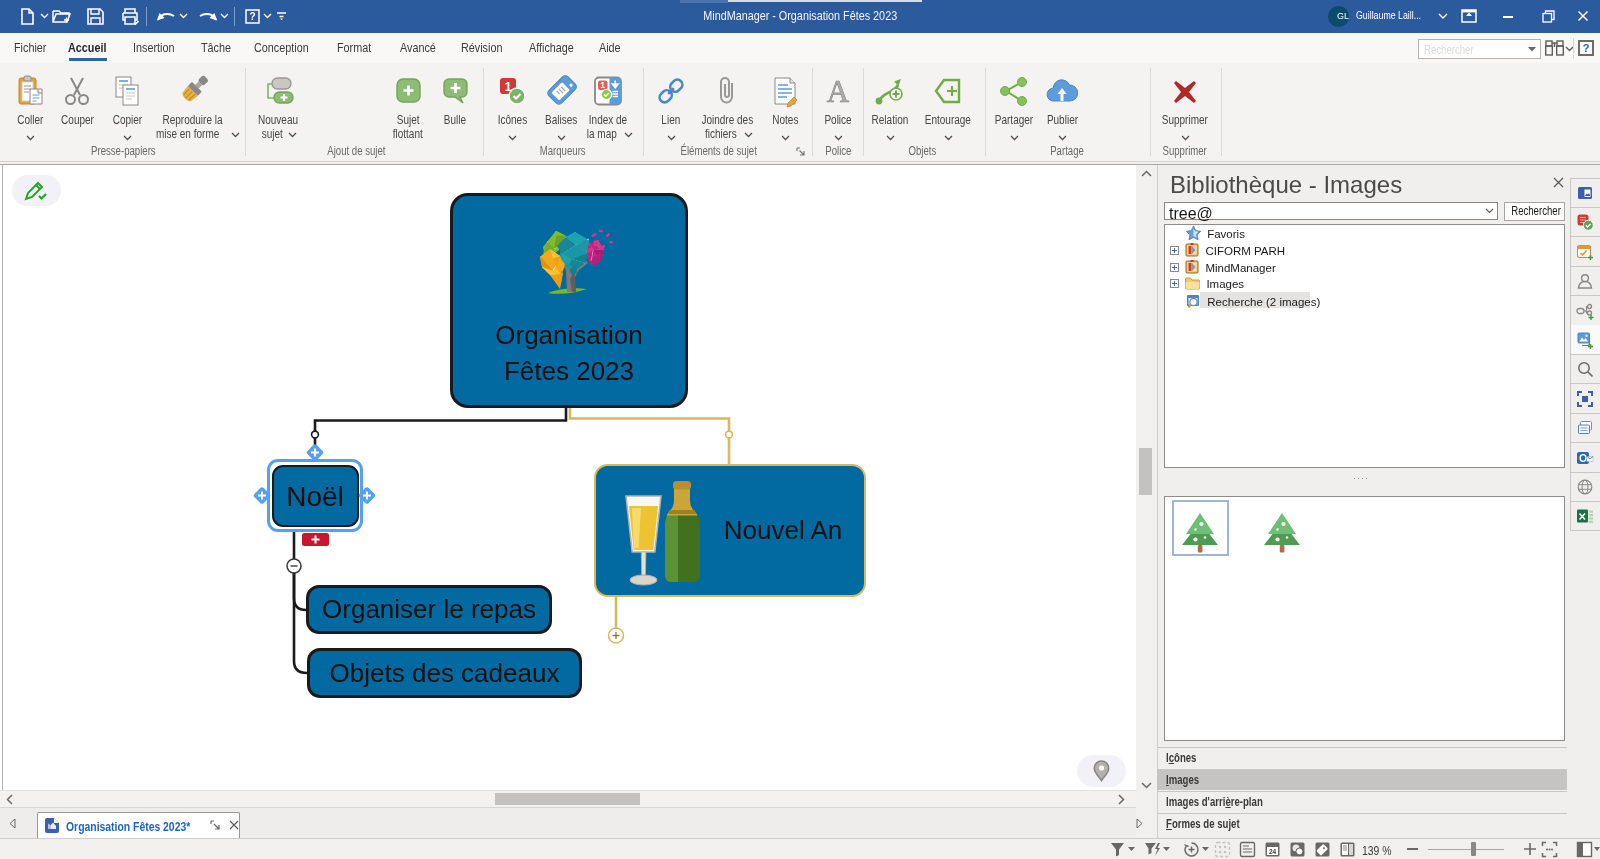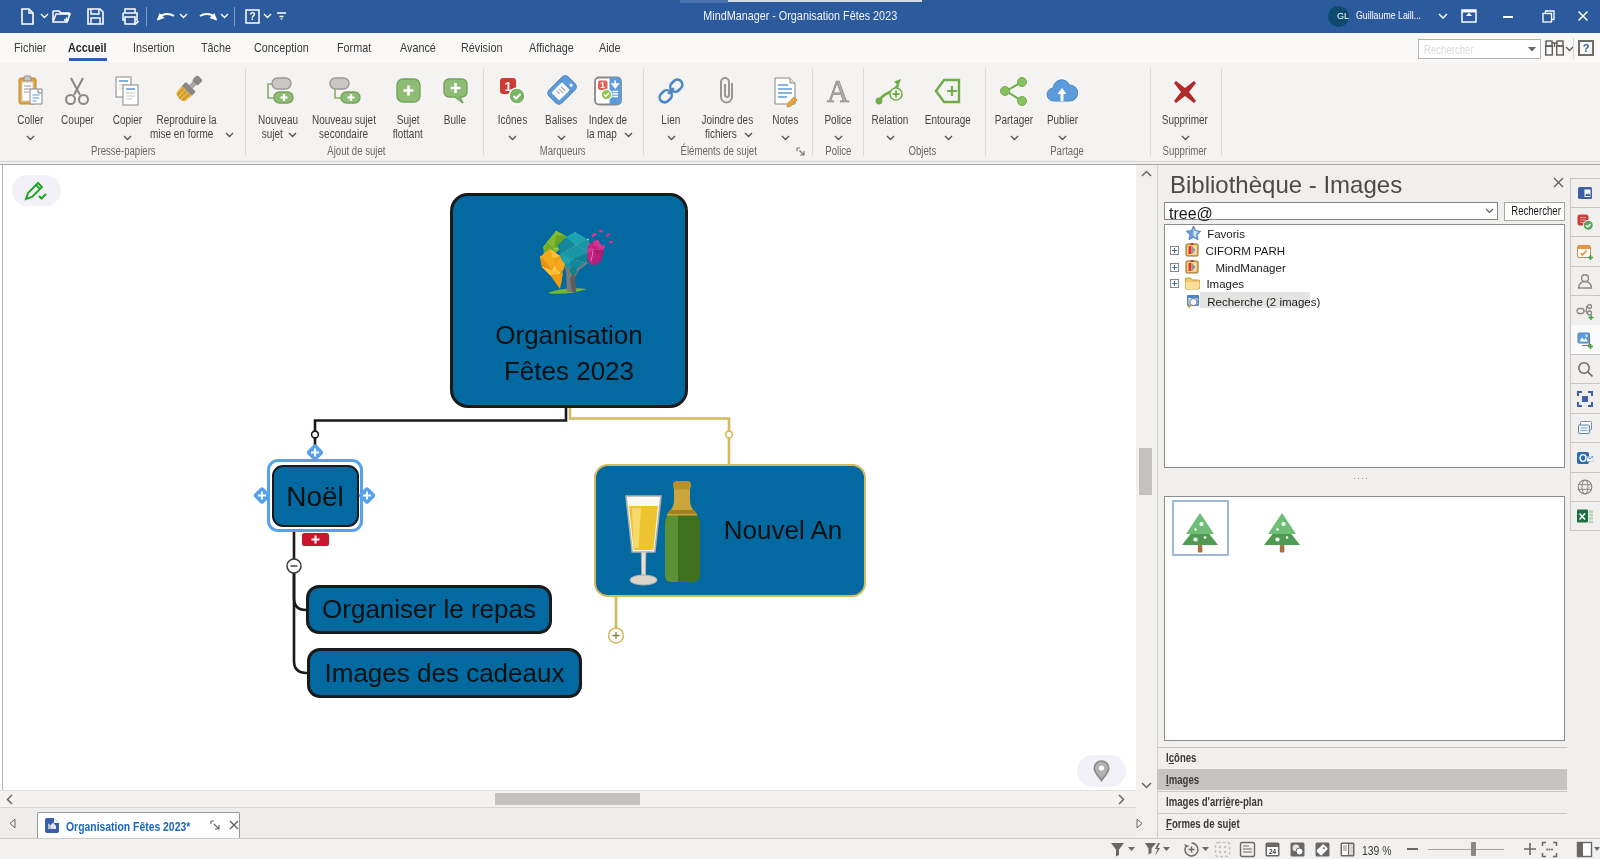--- a/index.html
+++ b/index.html
@@ -179,47 +179,41 @@
         <rect x="5" y="2" width="15" height="20" fill="#fff" stroke="#8a8886"></rect>
         <path d="M8 6h9" stroke="#5d9cdc" stroke-width="1.6"></path>
         <path d="M8 10h9M8 13h9" stroke="#c8c6c4"></path>
         <rect x="12" y="10" width="15" height="20" fill="#fff" stroke="#8a8886"></rect>
         <path d="M15 14h9" stroke="#5d9cdc" stroke-width="1.6"></path>
         <path d="M15 18h9M15 21h9M15 24h6" stroke="#c8c6c4"></path>
       </svg><div class="rl"><span class="sxc">Copier</span></div><div><svg width="9" height="6">
           <path d="M1 1l3.5 3.5L8 1" stroke="#55504c" stroke-width="1.3" fill="none"></path>
         </svg></div></div>
 
-  <div class="ri" style="left:142px;width:90px"><svg width="34" height="33" viewBox="0 0 34 33">
+  <div class="ri" style="left:148px;width:90px"><svg width="34" height="33" viewBox="0 0 34 33">
         <g transform="rotate(45 17 15)">
           <rect x="13.5" y="-3" width="8" height="8" rx="2.5" fill="#8a8886"></rect>
           <rect x="15" y="5" width="5" height="5" fill="#a8a6a4"></rect>
           <rect x="10.5" y="10" width="14" height="6" rx="1" fill="#8a8886"></rect>
           <path d="M10.5 16h14l-1 8.5c-3.5 3-8.5 3-12 0z" fill="#e8b23f"></path>
           <path d="M13.5 16.5l.5 9M17.5 16.5v10M21.5 16.5l-.5 9" stroke="#c08a2d" stroke-width="1.1"></path>
         </g>
       </svg><div class="rl"><span class="sxc">Reproduire la</span><br><span class="sxc">mise en forme</span> <svg width="9" height="6">
           <path d="M1 1l3.5 3.5L8 1" stroke="#55504c" stroke-width="1.3" fill="none"></path>
         </svg></div></div>
 
   <div class="ri" style="left:233px;width:90px"><svg width="34" height="33" viewBox="0 0 34 33">
         <path d="M12 9H7v14h6" fill="none" stroke="#84b06a" stroke-width="1.6"></path>
         <rect x="11" y="3" width="19" height="11" rx="5.5" fill="#c9c7c5" stroke="#9a9896" stroke-width="1.4"></rect>
         <rect x="13" y="17" width="19" height="11" rx="5.5" fill="#8fbc74" stroke="#76a35c" stroke-width="1.4"></rect>
         <path d="M19.5 22.5h7M23 19v7" stroke="#fff" stroke-width="2.2"></path>
       </svg><div class="rl"><span class="sxc">Nouveau</span><br><span class="sxc">sujet</span> <svg width="9" height="6">
           <path d="M1 1l3.5 3.5L8 1" stroke="#55504c" stroke-width="1.3" fill="none"></path>
         </svg></div></div>
 
-  <div class="ri" style="left:299px;width:90px"><svg width="34" height="33" viewBox="0 0 34 33">
-        <path d="M8 13v10h7" fill="none" stroke="#84b06a" stroke-width="1.6"></path>
-        <rect x="3" y="3" width="19" height="11" rx="5.5" fill="#c9c7c5" stroke="#9a9896" stroke-width="1.4"></rect>
-        <rect x="14" y="17" width="19" height="11" rx="5.5" fill="#8fbc74" stroke="#76a35c" stroke-width="1.4"></rect>
-        <path d="M20.5 22.5h7M24 19v7" stroke="#fff" stroke-width="2.2"></path>
-      </svg><div class="rl"><span class="sxc">Nouveau sujet</span><br><span class="sxc">secondaire</span></div></div>
 
   <div class="ri" style="left:363px;width:90px"><svg width="32" height="33" viewBox="0 0 32 33">
         <rect x="5" y="4" width="23" height="23" rx="6" fill="#8fbc74" stroke="#76a35c" stroke-width="1.4"></rect>
         <path d="M11.5 15.5h10M16.5 10.5v10" stroke="#fff" stroke-width="2.6"></path>
       </svg><div class="rl"><span class="sxc">Sujet</span><br><span class="sxc">flottant</span></div></div>
 
   <div class="ri" style="left:410px;width:90px"><svg width="32" height="33" viewBox="0 0 32 33">
         <path d="M10 4h13a5 5 0 0 1 5 5v8a5 5 0 0 1-5 5h-2l3 6-8-6h-6a5 5 0 0 1-5-5V9a5 5 0 0 1 5-5z" fill="#8fbc74" stroke="#76a35c" stroke-width="1.4"></path>
         <path d="M11.5 13h10M16.5 8v10" stroke="#fff" stroke-width="2.6"></path>
       </svg><div class="rl"><span class="sxc">Bulle</span></div></div>
@@ -452,21 +446,21 @@
       <rect x="107.5" y="46" width="13" height="13" rx="2.5" transform="rotate(45 114 52.5)" fill="#55a1ef"></rect>
       <path d="M110 52.5h8M114 48.5v8" stroke="#fff" stroke-width="2"></path>
     </g>
   </svg>
   <div class="abs" style="left:302px;top:368px;width:27px;height:13px;border-radius:2.5px;background:#c9152e"></div>
   <svg class="cv" style="left:302px;top:368px" width="27" height="13">
       <path d="M9.5 6.5h8M13.5 2.5v8" stroke="#fff" stroke-width="2"></path>
     </svg>
 
   <div class="topic" style="left:306px;top:420px;width:246px;height:49px;border:3px solid #1a1a1a;border-radius:13px;font-size:26px">Organiser le repas</div>
-  <div class="topic" style="left:307px;top:483px;width:275px;height:50px;border:3px solid #1a1a1a;border-radius:13px;font-size:26px">Images des cadeaux</div>
+  <div class="topic" style="left:307px;top:483px;width:275px;height:50px;border:3px solid #1a1a1a;border-radius:13px;font-size:26px">Objets des cadeaux</div>
 </div>
 
 <div class="abs" style="left:0;top:164px;width:1600px;height:1px;background:#a9a7a5"></div>
 <div class="abs" style="left:2px;top:165px;width:1px;height:625px;background:#b7b5b3"></div>
 
 <div class="abs" style="left:1136px;top:165px;width:21px;height:642px;background:#f1f0ef"></div>
 <svg class="abs" style="left:1141px;top:170px" width="11" height="7">
     <path d="M1 6l4.5-4.5L10 6" stroke="#6a6866" stroke-width="1.5" fill="none"></path>
   </svg>
 <div class="abs" style="left:1139px;top:448px;width:13px;height:47px;background:#c4c2c0"></div>
@@ -514,21 +508,21 @@
       </svg> <span style="margin-left:3px">CIFORM PARH</span></div>
   <div class="trow" style="left:13px;top:95px"><svg width="9" height="9" style="vertical-align:0px">
         <rect x="0.5" y="0.5" width="8" height="8" fill="#fff" stroke="#8a8886"></rect>
         <path d="M2 4.5h5M4.5 2v5" stroke="#4a6a9a"></path>
       </svg> <span style="display:inline-block;width:1px"></span><svg width="14" height="14" viewBox="0 0 14 14" style="vertical-align:-2px;margin-left:2px">
         <rect x="1" y="1" width="12" height="12" rx="1" fill="#e8c25e" stroke="#9a6a28"></rect>
         <rect x="2.5" y="2.5" width="9" height="9" fill="#f5dfa0"></rect>
         <rect x="3.5" y="3" width="3" height="8" fill="#e23333"></rect>
         <path d="M7 3l3.5 4L7 11z" fill="#8a97a8"></path>
         <rect x="5.5" y="0" width="3" height="2" fill="#c43a2e"></rect>
-      </svg> <span style="margin-left:13px">MindManager</span></div>
+      </svg> <span style="margin-left:3px">MindManager</span></div>
   <div class="trow" style="left:13px;top:112px"><svg width="9" height="9" style="vertical-align:0px">
         <rect x="0.5" y="0.5" width="8" height="8" fill="#fff" stroke="#8a8886"></rect>
         <path d="M2 4.5h5M4.5 2v5" stroke="#4a6a9a"></path>
       </svg> <span style="display:inline-block;width:1px"></span><svg width="15" height="13" viewBox="0 0 15 13" style="vertical-align:-2px;margin-left:2px">
         <path d="M.5 2a1 1 0 0 1 1-1h4l1.5 2h6.5a1 1 0 0 1 1 1v7a1 1 0 0 1-1 1H1.5a1 1 0 0 1-1-1z" fill="#f5c96a" stroke="#c89a3a"></path>
         <path d="M.5 5h14v5a2 2 0 0 1-2 2h-10a2 2 0 0 1-2-2z" fill="#fadf9a"></path>
       </svg> <span style="margin-left:3px">Images</span></div>
   <div class="abs" style="left:43px;top:127px;width:110px;height:16px;background:#e4e3e2"></div>
   <div class="trow" style="left:29px;top:129px"><svg width="15" height="14" viewBox="0 0 15 14" style="vertical-align:-2px">
         <rect x="1" y="1" width="12" height="11" rx="1" fill="#4a86c8"></rect>

